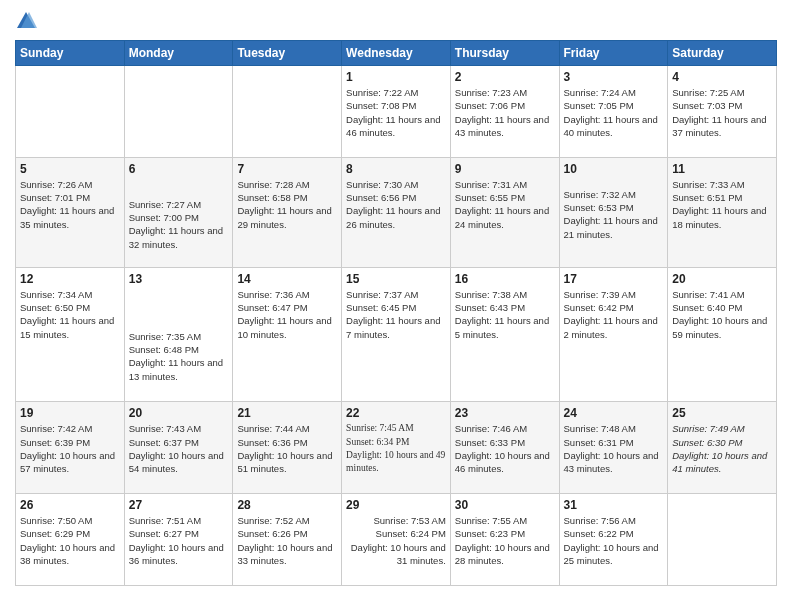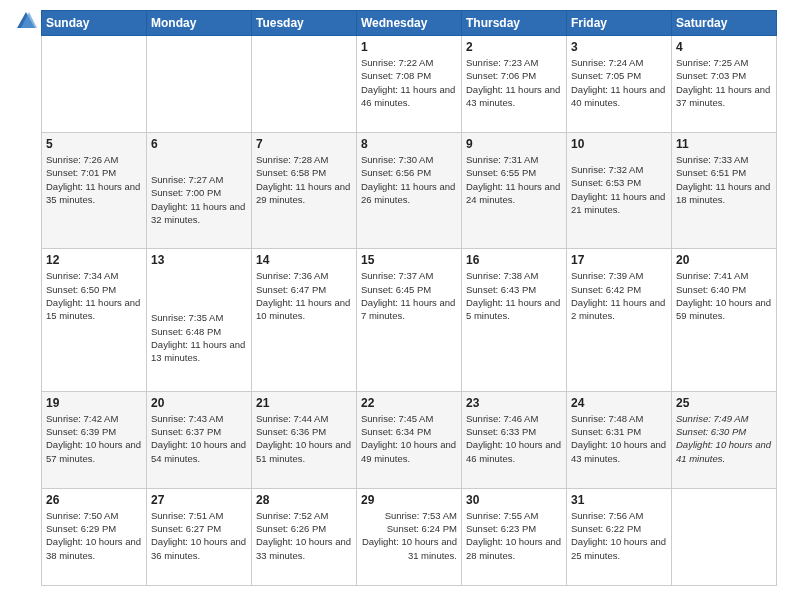--- a/index.html
+++ b/index.html
@@ -8,21 +8,21 @@
       background: #fff;
       width: 792px;
       height: 612px;
       overflow: hidden;
     }
     .page {
       width: 792px;
       height: 612px;
       background: #fff;
       display: flex;
-      flex-direction: row;
+      flex-direction: column;
       padding: 10px 15px 26px 15px;
     }
     .header {
       display: flex;
       justify-content: space-between;
       align-items: flex-start;
       margin-bottom: 8px;
     }
     .logo {
       display: flex;
@@ -267,21 +267,21 @@
 Daylight: 10 hours and 54 minutes.</div>
           </td>
           <td>
             <div class="day-number">21</div>
             <div class="day-info" style="white-space: pre-line;">Sunrise: 7:44 AM
 Sunset: 6:36 PM
 Daylight: 10 hours and 51 minutes.</div>
           </td>
           <td>
             <div class="day-number">22</div>
-            <div class="day-info" style="white-space: pre-line;">Sunrise: 7:45 AM
+            <div class="day-info" style="white-space: pre-line; font-family: Liberation Serif, serif;">Sunrise: 7:45 AM
 Sunset: 6:34 PM
 Daylight: 10 hours and 49 minutes.</div>
           </td>
           <td>
             <div class="day-number">23</div>
             <div class="day-info" style="white-space: pre-line;">Sunrise: 7:46 AM
 Sunset: 6:33 PM
 Daylight: 10 hours and 46 minutes.</div>
           </td>
           <td>

